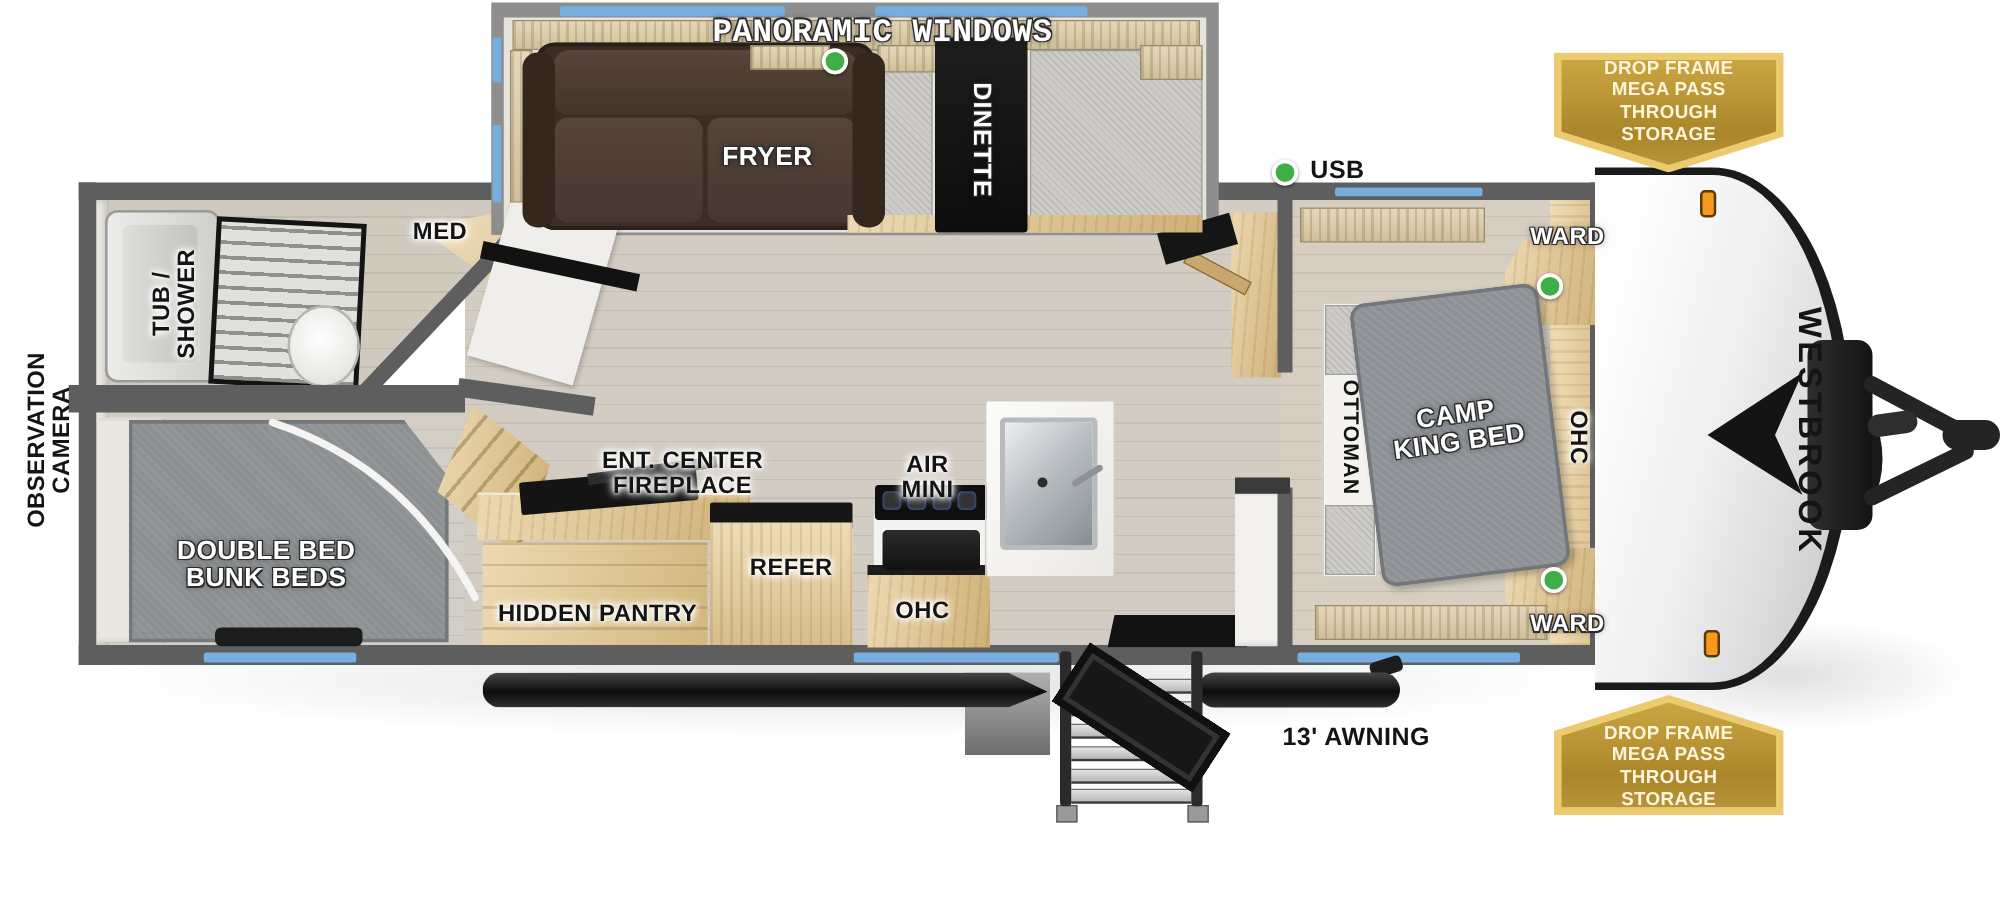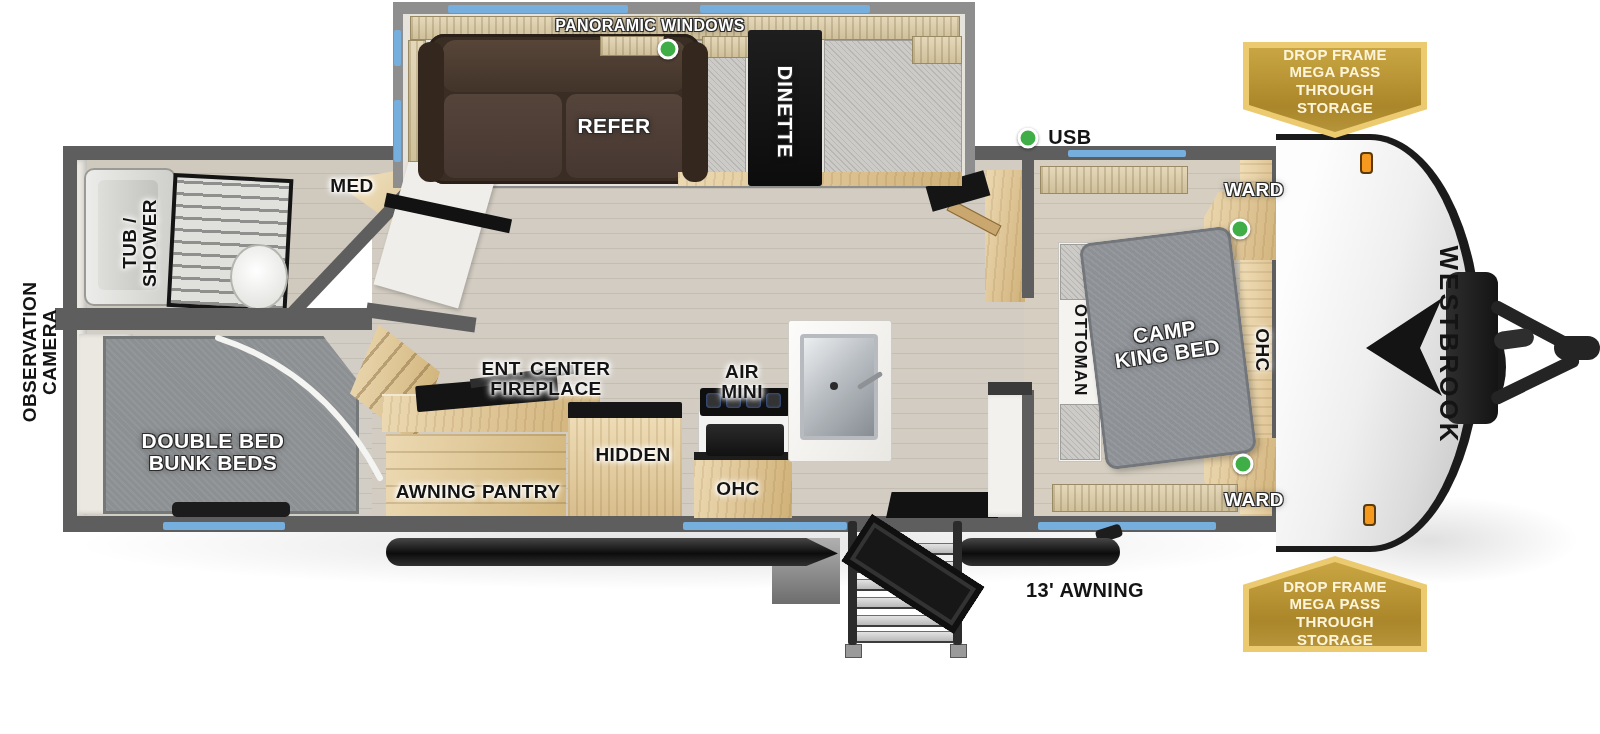--- a/index.html
+++ b/index.html
@@ -217,35 +217,35 @@
 MEGA PASS THROUGH
 STORAGE</div>
   </div>
   <div class="badge pt-up" style="left:1243px;top:556px;">
     <div class="outer"></div>
     <div class="inner">DROP FRAME
 MEGA PASS THROUGH
 STORAGE</div>
   </div>
 
-  <div class="lbl light" style="left:650px;top:26px;font-size:16px;">PANORAMIC WINDOWS</div>
+  <div class="lbl light" style="left:706px;top:26px;font-size:26px;font-family:Liberation Mono, monospace;">PANORAMIC WINDOWS</div>
   <div class="lbl plain" style="left:1070px;top:137px;font-size:20px;">USB</div>
-  <div class="lbl light" style="left:614px;top:126px;font-size:21px;">REFER</div>
+  <div class="lbl light" style="left:614px;top:126px;font-size:21px;">FRYER</div>
   <div class="lbl light r90" style="left:785px;top:112px;font-size:20px;letter-spacing:1px;">DINETTE</div>
   <div class="lbl dark" style="left:352px;top:186px;font-size:19px;">MED</div>
   <div class="lbl dark rm90" style="left:140px;top:243px;font-size:19px;">TUB /
 SHOWER</div>
   <div class="lbl plain rm90" style="left:40px;top:352px;font-size:19px;">OBSERVATION
 CAMERA</div>
   <div class="lbl light" style="left:213px;top:452px;font-size:21px;">DOUBLE BED
 BUNK BEDS</div>
   <div class="lbl dark" style="left:546px;top:379px;font-size:19px;">ENT. CENTER
 FIREPLACE</div>
-  <div class="lbl dark" style="left:478px;top:492px;font-size:19px;">AWNING PANTRY</div>
-  <div class="lbl dark" style="left:633px;top:455px;font-size:19px;">HIDDEN</div>
+  <div class="lbl dark" style="left:478px;top:492px;font-size:19px;">HIDDEN PANTRY</div>
+  <div class="lbl dark" style="left:633px;top:455px;font-size:19px;">REFER</div>
   <div class="lbl dark" style="left:742px;top:382px;font-size:19px;">AIR
 MINI</div>
   <div class="lbl dark" style="left:738px;top:489px;font-size:19px;">OHC</div>
   <div class="lbl light" style="left:1254px;top:190px;font-size:19px;">WARD</div>
   <div class="lbl light" style="left:1254px;top:500px;font-size:19px;">WARD</div>
   <div class="lbl light tilt" style="left:1166px;top:343px;font-size:21px;">CAMP
 KING BED</div>
   <div class="lbl plain r90" style="left:1080px;top:350px;font-size:17px;letter-spacing:1px;">OTTOMAN</div>
   <div class="lbl dark r90" style="left:1262px;top:350px;font-size:19px;">OHC</div>
   <div class="lbl plain" style="left:1085px;top:590px;font-size:20px;">13' AWNING</div>

